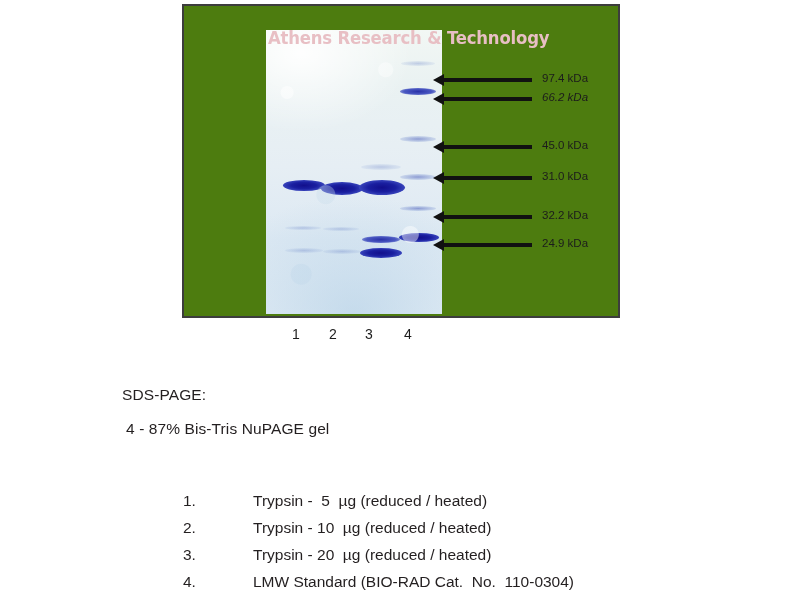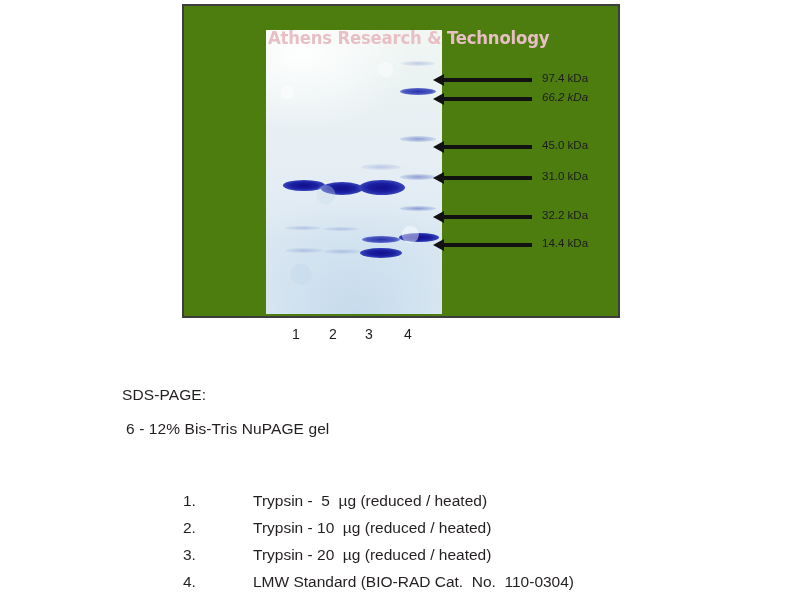--- a/index.html
+++ b/index.html
@@ -230,36 +230,36 @@
       <div class="marker-row" style="top: 164px;">
         <div class="arrow"></div>
         <div class="marker-label">31.0 kDa</div>
       </div>
       <div class="marker-row" style="top: 203px;">
         <div class="arrow"></div>
         <div class="marker-label">32.2 kDa</div>
       </div>
       <div class="marker-row" style="top: 231px;">
         <div class="arrow"></div>
-        <div class="marker-label">14.4 kDa</div>
+        <div class="marker-label">24.9 kDa</div>
       </div>
     </div>
 
 </div>
 
 <div id="lane-numbers">
     <div class="lane-number" style="left: 104px;">1</div>
     <div class="lane-number" style="left: 141px;">2</div>
     <div class="lane-number" style="left: 177px;">3</div>
     <div class="lane-number" style="left: 216px;">4</div>
   </div>
 
 <div id="caption">
   <div id="caption-title">SDS-PAGE:</div>
-  <div id="caption-sub">6 - 12% Bis-Tris  NuPAGE gel</div>
+  <div id="caption-sub">4 - 87% Bis-Tris  NuPAGE gel</div>
 </div>
 
 <div id="legend">
     <div class="legend-row">
       <div class="legend-index">1.</div>
       <div class="legend-text">Trypsin -  5  µg (reduced / heated)</div>
     </div>
     <div class="legend-row">
       <div class="legend-index">2.</div>
       <div class="legend-text">Trypsin - 10  µg (reduced / heated)</div>

